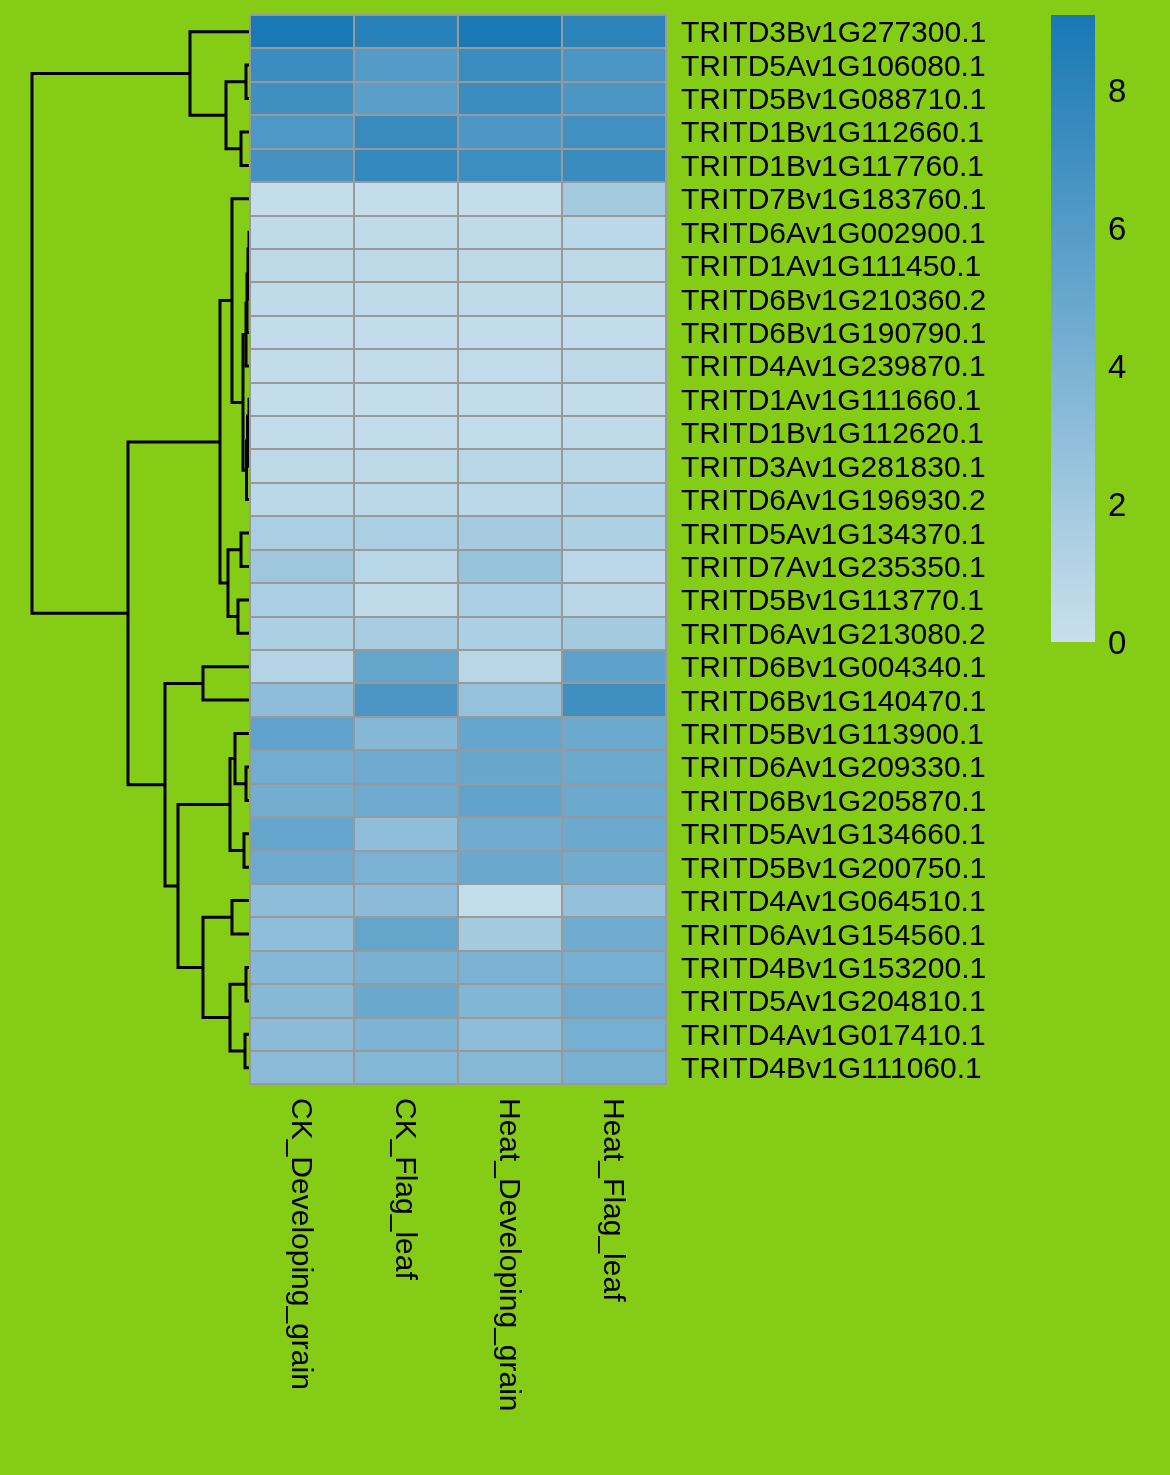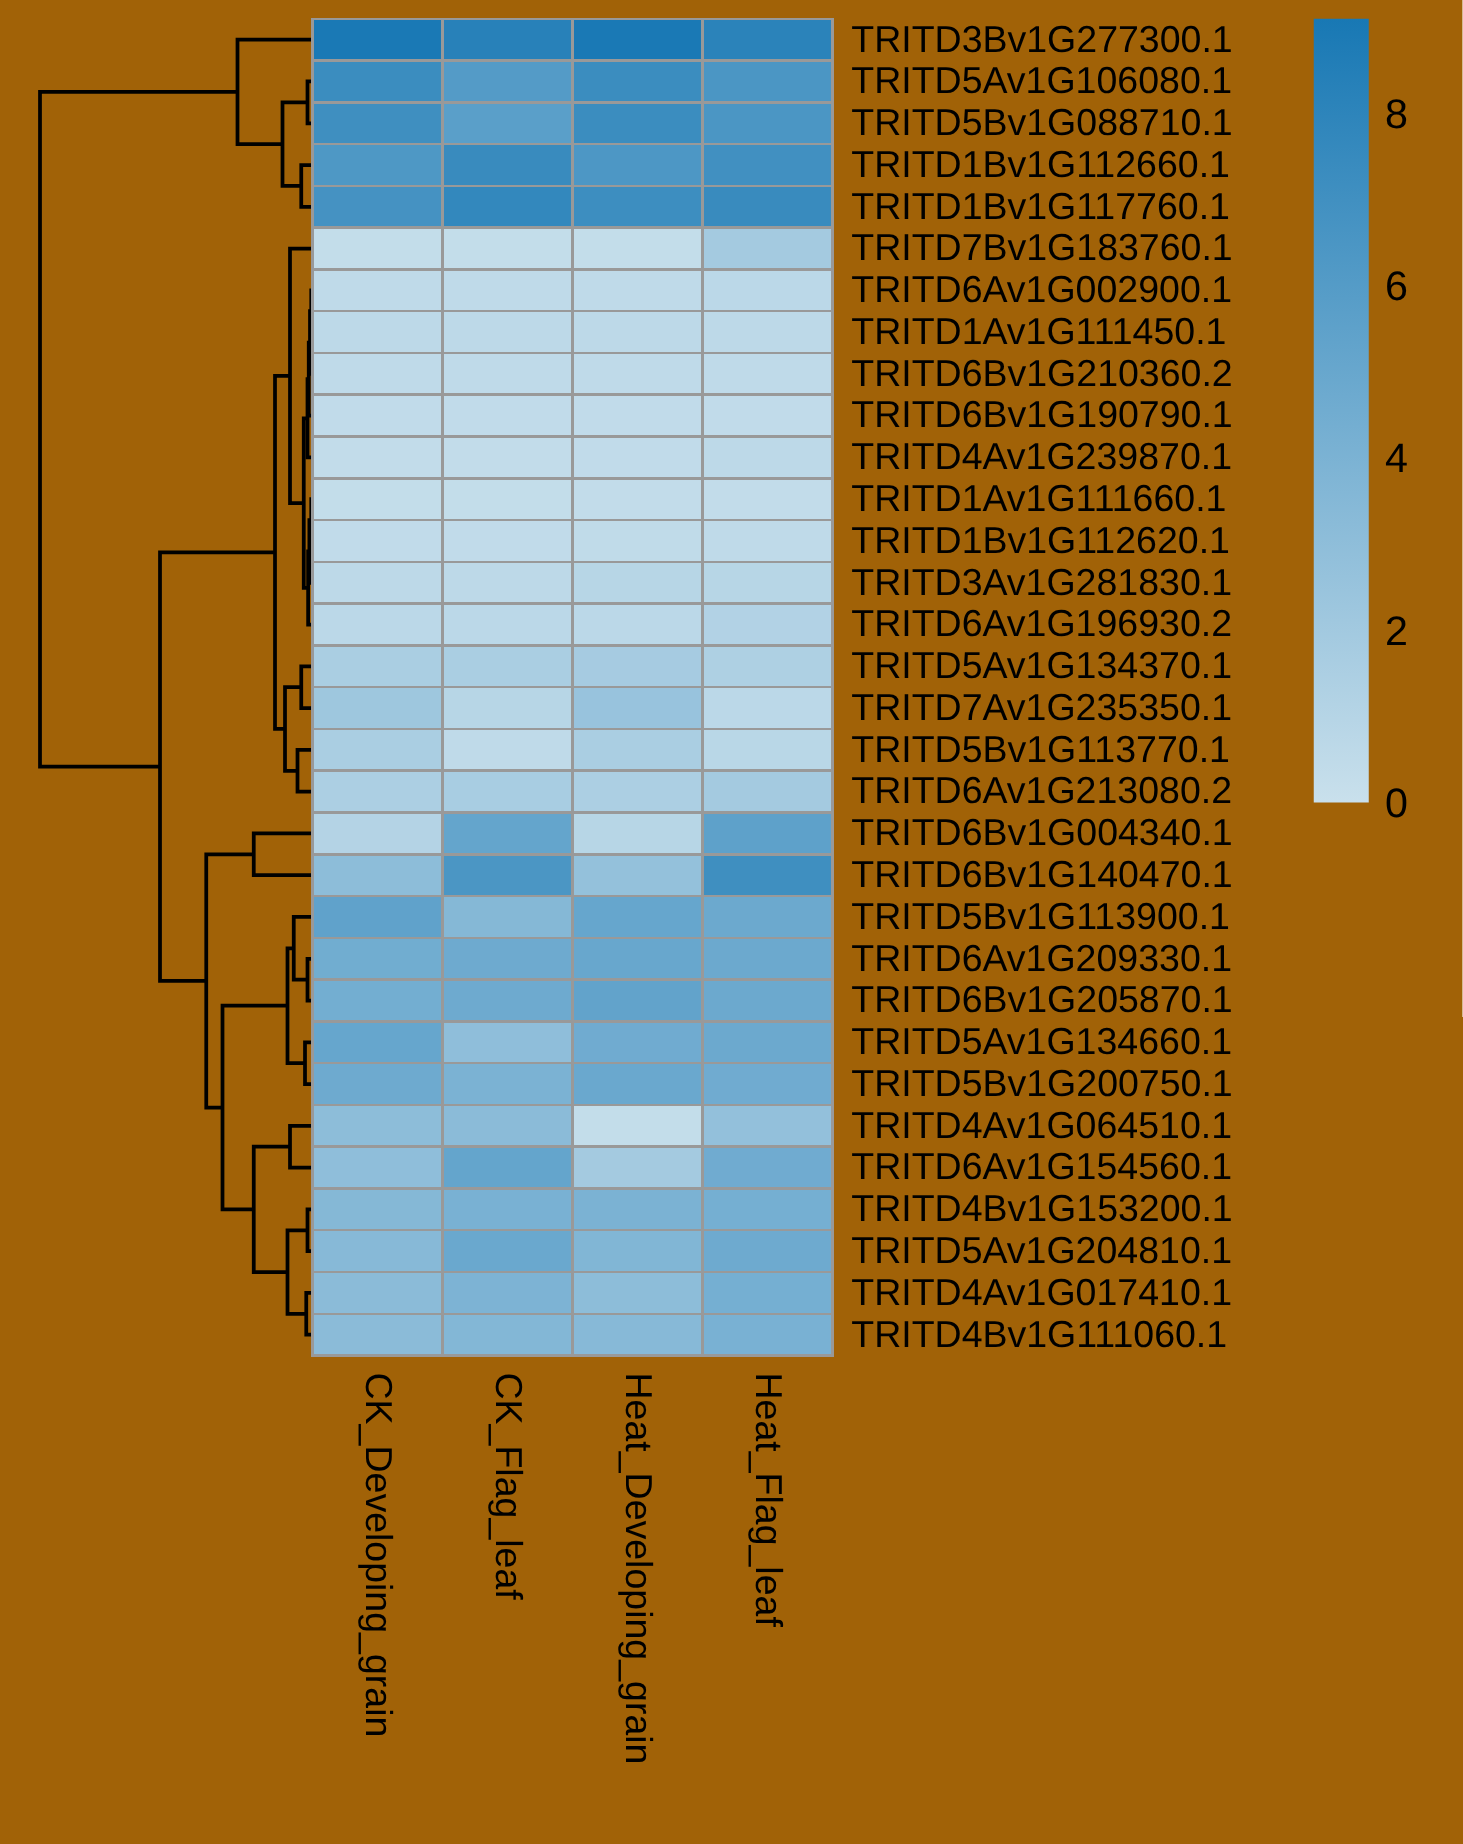--- a/index.html
+++ b/index.html
@@ -1,16 +1,16 @@
 <!DOCTYPE html>
 <html><head>
 <meta charset="utf-8">
 <style>
   html,body{margin:0;padding:0;background:#ffffff;}
-  .figure{position:relative;width:1170px;height:1475px;background:#a16207;overflow:hidden;}
+  .figure{position:relative;width:1170px;height:1475px;background:#84cc16;overflow:hidden;}
   svg{display:block;}
   svg text{font-family:"Liberation Sans","DejaVu Sans",sans-serif;fill:#000000;}
   .row-label{font-size:30px;}
   .col-label{font-size:30px;}
   .legend-tick{font-size:33px;}
 </style>
 </head>
 <body>
 
 <div class="figure">

